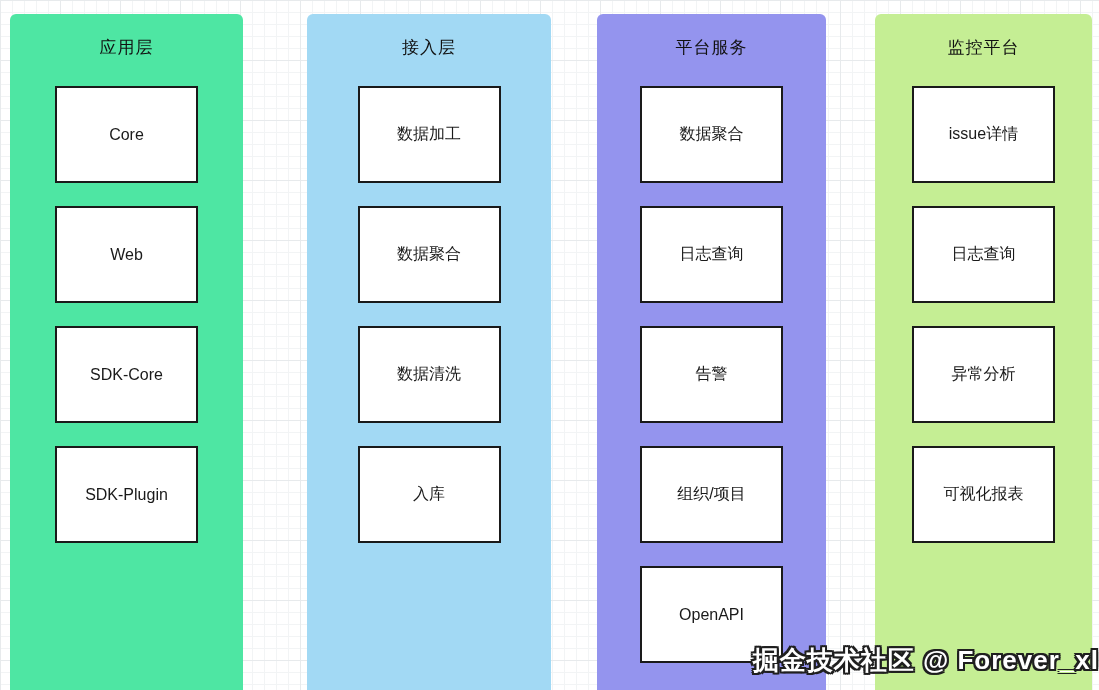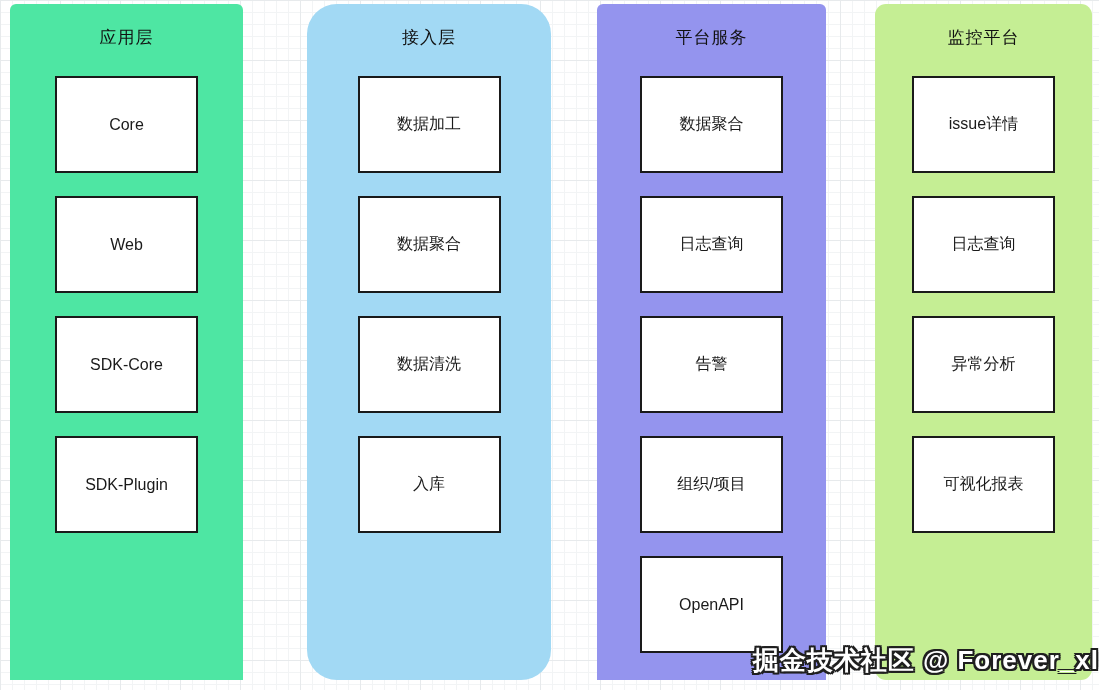--- a/index.html
+++ b/index.html
@@ -21,29 +21,29 @@
       linear-gradient(#e7eaec 1px, transparent 1px),
       linear-gradient(90deg, #e7eaec 1px, transparent 1px),
       linear-gradient(#f2f4f5 1px, transparent 1px),
       linear-gradient(90deg, #f2f4f5 1px, transparent 1px);
     background-size: 60px 60px, 60px 60px, 12px 12px, 12px 12px;
   }
 
   
   .column {
     position: absolute;
-    top: 4px;
+    top: 14px;
     height: 676px;
     border-radius: 6px 6px 0 0;
     padding-top: 22px;
   }
   .col-0 { left: 10px;  width: 233px; }
-  .col-1 { left: 307px; width: 244px; border-radius: 30px; }
+  .col-1 { left: 307px; width: 244px; }
   .col-2 { left: 597px; width: 229px; }
-  .col-3 { left: 875px; width: 217px; border-radius: 11px; }
+  .col-3 { left: 875px; width: 217px; }
 
   .column-title {
     height: 24px;
     line-height: 24px;
     text-align: center;
     font-size: 17px;
     color: #111111;
     margin-bottom: 26px;
     letter-spacing: 1px;
   }

